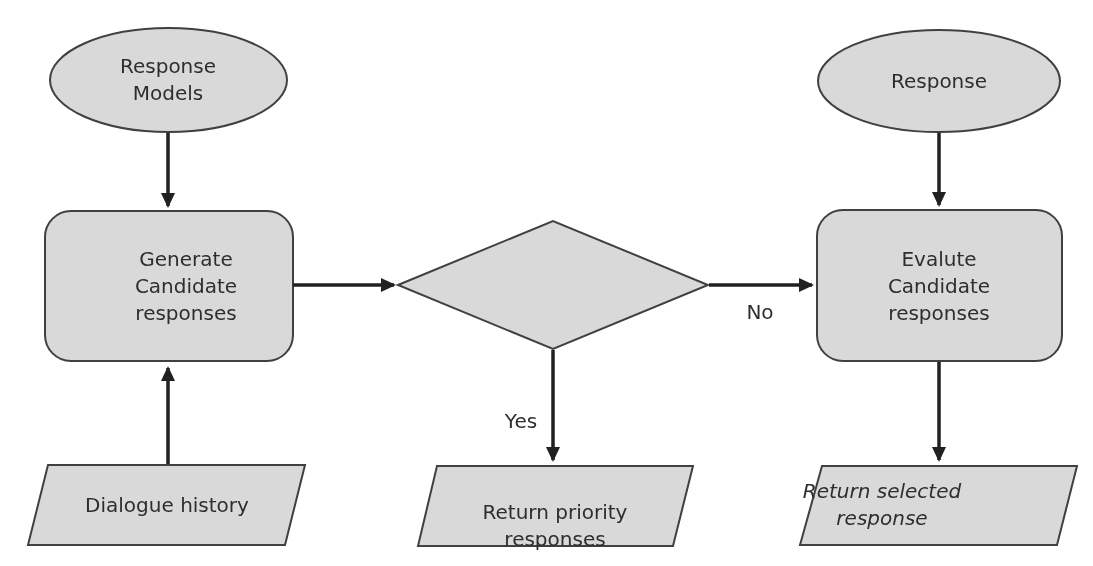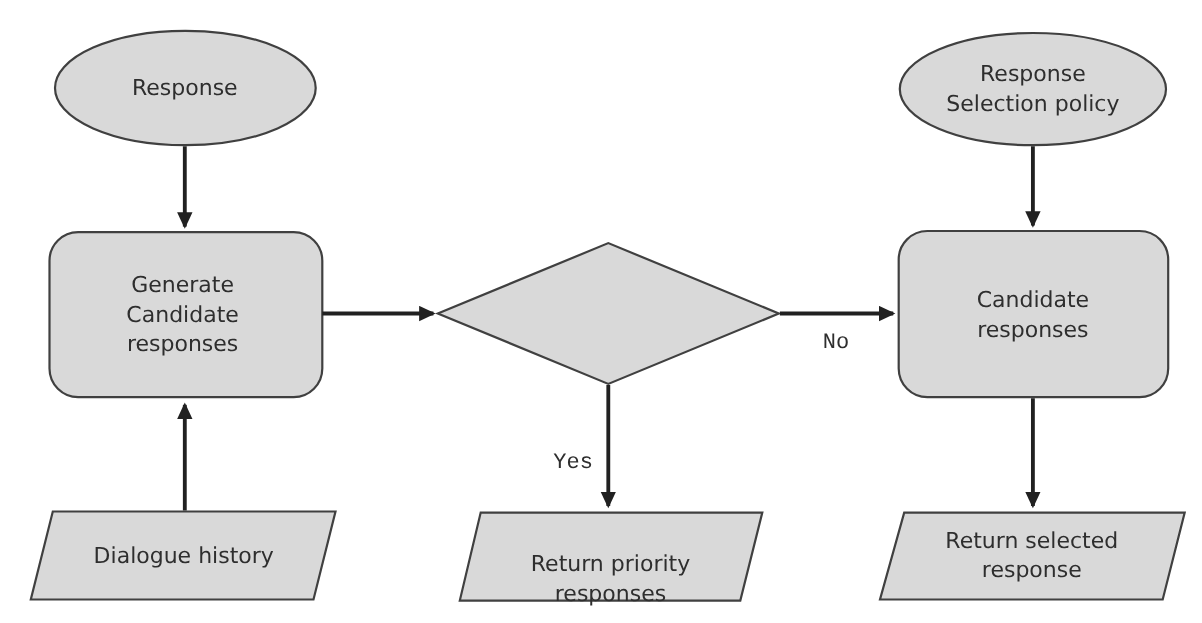--- a/index.html
+++ b/index.html
@@ -41,21 +41,20 @@
     white-space: nowrap;
   }
   .label .line { display: block; }
   .edge-label {
     position: absolute;
     transform: translate(-50%, -50%);
     color: var(--text);
     font-size: 20px;
     line-height: 24px;
     white-space: nowrap;
-    font-family: Liberation Mono, monospace;
   }
 </style>
 </head>
 <body>
 
 <div class="stage">
 
   <svg width="1093" height="566" viewBox="0 0 1093 566">
     <defs>
       <marker id="arrow" markerUnits="userSpaceOnUse" markerWidth="18" markerHeight="16" refX="13" refY="7" orient="auto">
@@ -79,51 +78,52 @@
     <line class="edge" x1="168" y1="464" x2="168" y2="368" marker-end="url(#arrow)"></line>
     <line class="edge" x1="293" y1="285" x2="394" y2="285" marker-end="url(#arrow)"></line>
     <line class="edge" x1="709" y1="285" x2="812" y2="285" marker-end="url(#arrow)"></line>
     <line class="edge" x1="553" y1="350" x2="553" y2="460" marker-end="url(#arrow)"></line>
     <line class="edge" x1="939" y1="133" x2="939" y2="205" marker-end="url(#arrow)"></line>
     <line class="edge" x1="939" y1="362" x2="939" y2="460" marker-end="url(#arrow)"></line>
   </svg>
 
   <div class="label" style="left:168px; top:80px;">
     <span class="line">Response</span>
+    <span class="line">Models</span>
   </div>
 
   <div class="label" style="left:939px; top:81px;">
     <span class="line">Response</span>
-    <span class="line">Selection policy</span>
   </div>
 
-  <div class="label" style="left:166px; top:286px;">
+  <div class="label" style="left:186px; top:286px;">
     <span class="line">Generate</span>
     <span class="line">Candidate</span>
     <span class="line">responses</span>
   </div>
 
   <div class="label" style="left:553px; top:278px;">
   </div>
 
   <div class="label" style="left:939px; top:286px;">
+    <span class="line">Evalute</span>
     <span class="line">Candidate</span>
     <span class="line">responses</span>
   </div>
 
   <div class="label" style="left:167px; top:505px;">
     <span class="line">Dialogue history</span>
   </div>
 
   <div class="label" style="left:555px; top:526px;">
     <span class="line">Return priority</span>
     <span class="line">responses</span>
   </div>
 
-  <div class="label" style="left:938px; top:505px;">
+  <div class="label" style="left:882px; top:505px;font-style:italic;">
     <span class="line">Return selected</span>
     <span class="line">response</span>
   </div>
 
   <div class="edge-label" style="left:760px; top:312px;">No</div>
   <div class="edge-label" style="left:521px; top:421px;text-align:center;">Yes</div>
 
 </div>
 
 </body></html>

